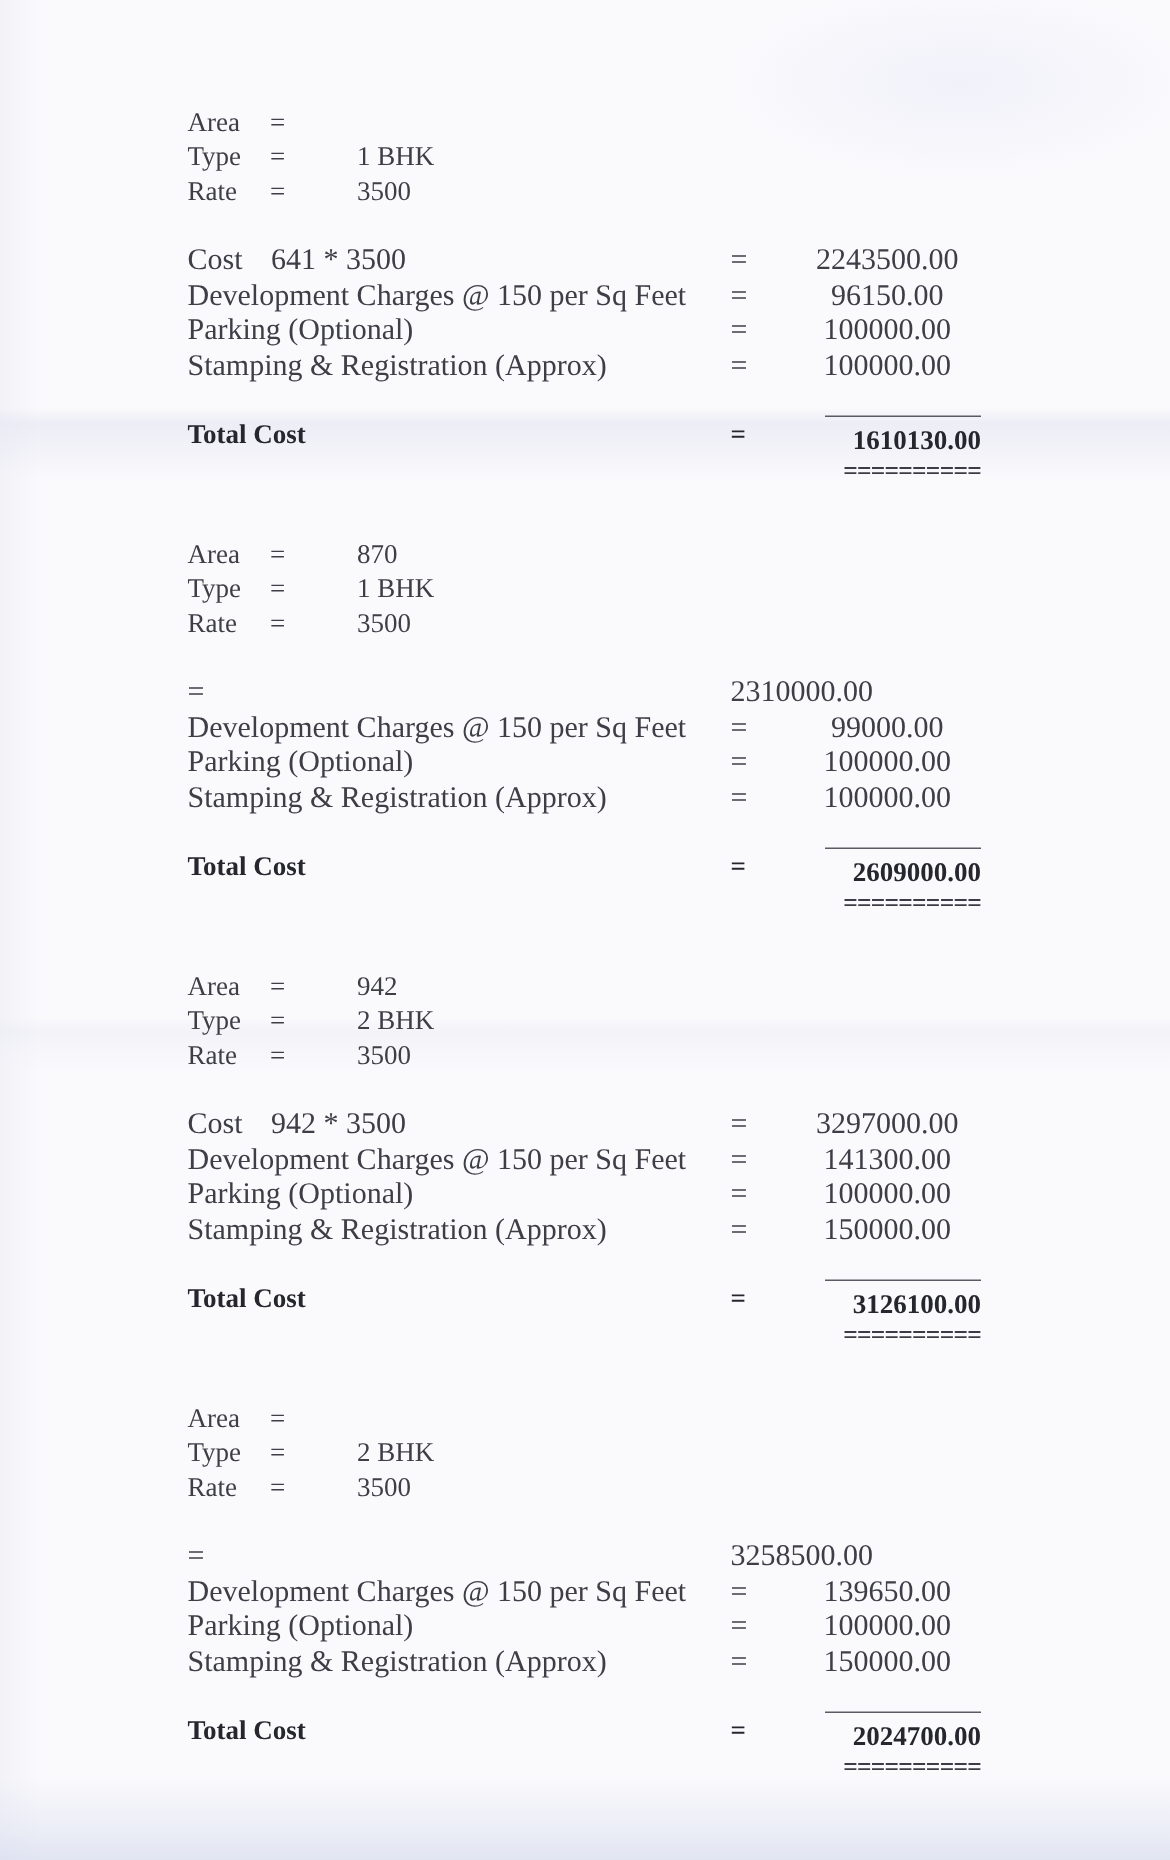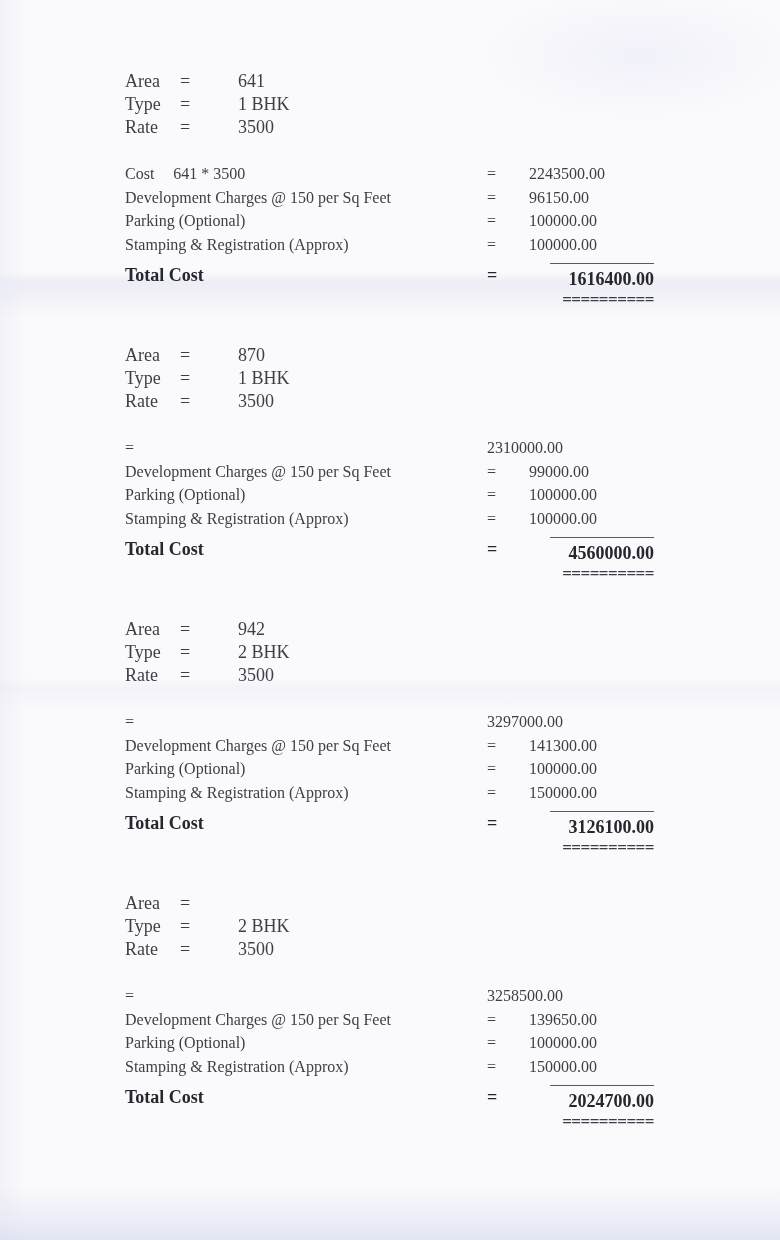--- a/index.html
+++ b/index.html
@@ -42,30 +42,30 @@
   }
   .hdr-row .eq { padding-left: 0; }
   .hdr-row .val { padding-left: 0; }
 
   
   .cost-rows { margin-top: 23px; }
   .cost-row {
     display: grid;
     grid-template-columns: 362px 42px 125px;
     line-height: 23.5px;
-    font-size: 16px;
-  }
-  .cost-row .val { text-align: left; }
+    font-size: 20px;
+  }
+  .cost-row .val { text-align: center; }
   .cost-expr { margin-left: 19px; }
 
   
   .total-row {
     display: grid;
     grid-template-columns: 362px 42px 125px;
-    margin-top: 7px;
+    margin-top: 21px;
     font-size: 18px;
     font-weight: bold;
     color: #26262e;
     line-height: 24px;
   }
   .total-row .val-wrap { text-align: right; }
   .total-val {
     display: inline-block;
     border-top: 1.5px solid #5a5a64;
     padding-top: 3px;
@@ -86,21 +86,20 @@
 </head>
 <body>
 
 <div class="page">
   <div>
   <section class="block">
 
     <div class="hdr-row">
       <span class="lbl">Area</span>
       <span class="eq">=</span>
-      <span class="val">641</span>
     </div>
     <div class="hdr-row">
       <span class="lbl">Type</span>
       <span class="eq">=</span>
       <span class="val">1 BHK</span>
     </div>
     <div class="hdr-row">
       <span class="lbl">Rate</span>
       <span class="eq">=</span>
       <span class="val">3500</span>
@@ -126,21 +125,21 @@
         <span class="lbl">Stamping &amp; Registration (Approx)</span>
         <span class="eq">=</span>
         <span class="val">100000.00</span>
       </div>
     </div>
 
     <div class="total-row">
       <span class="lbl">Total Cost</span>
       <span class="eq">=</span>
       <span class="val-wrap">
-        <span class="total-val">1616400.00</span>
+        <span class="total-val">1610130.00</span>
         <span class="double-rule">==========</span>
       </span>
     </div>
 
   </section>
 
   <section class="block">
 
     <div class="hdr-row">
       <span class="lbl">Area</span>
@@ -177,21 +176,21 @@
         <span class="lbl">Stamping &amp; Registration (Approx)</span>
         <span class="eq">=</span>
         <span class="val">100000.00</span>
       </div>
     </div>
 
     <div class="total-row">
       <span class="lbl">Total Cost</span>
       <span class="eq">=</span>
       <span class="val-wrap">
-        <span class="total-val">4560000.00</span>
+        <span class="total-val">2609000.00</span>
         <span class="double-rule">==========</span>
       </span>
     </div>
 
   </section>
 
   <section class="block">
 
     <div class="hdr-row">
       <span class="lbl">Area</span>
@@ -204,20 +203,21 @@
       <span class="val">2 BHK</span>
     </div>
     <div class="hdr-row">
       <span class="lbl">Rate</span>
       <span class="eq">=</span>
       <span class="val">3500</span>
     </div>
 
     <div class="cost-rows">
       <div class="cost-row">
+        <span class="lbl"><span>Cost</span><span class="cost-expr">942 * 3500</span></span>
         <span class="eq">=</span>
         <span class="val">3297000.00</span>
       </div>
       <div class="cost-row">
         <span class="lbl">Development Charges @ 150 per Sq Feet</span>
         <span class="eq">=</span>
         <span class="val">141300.00</span>
       </div>
       <div class="cost-row">
         <span class="lbl">Parking (Optional)</span>

